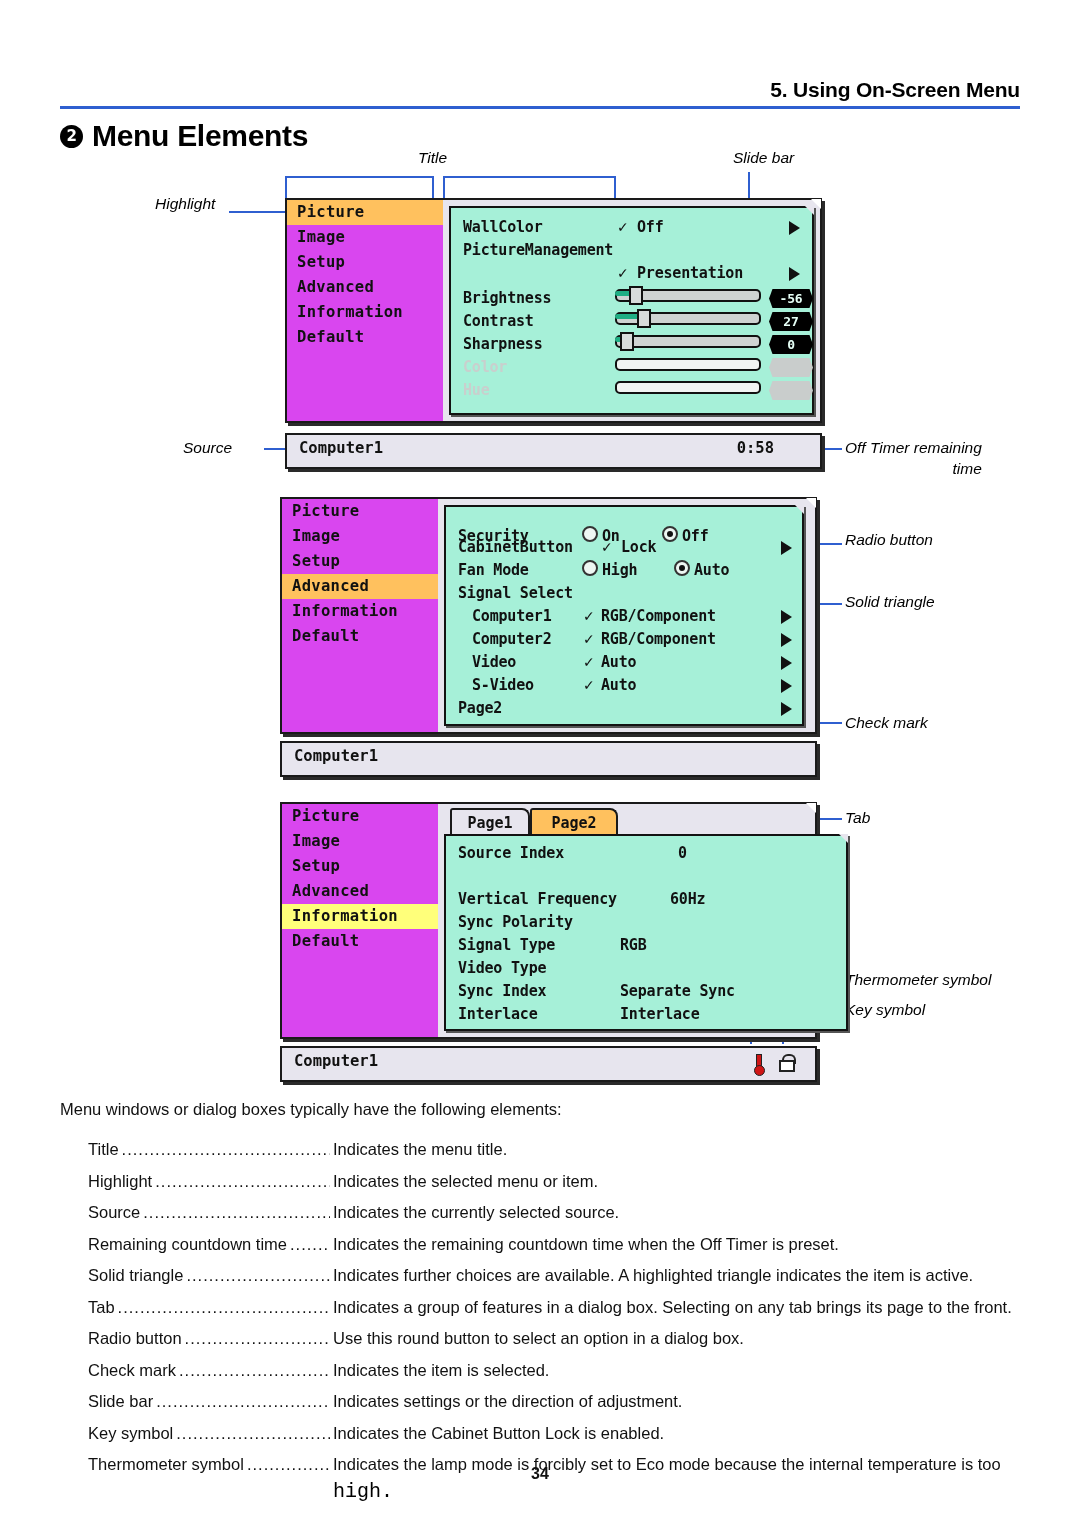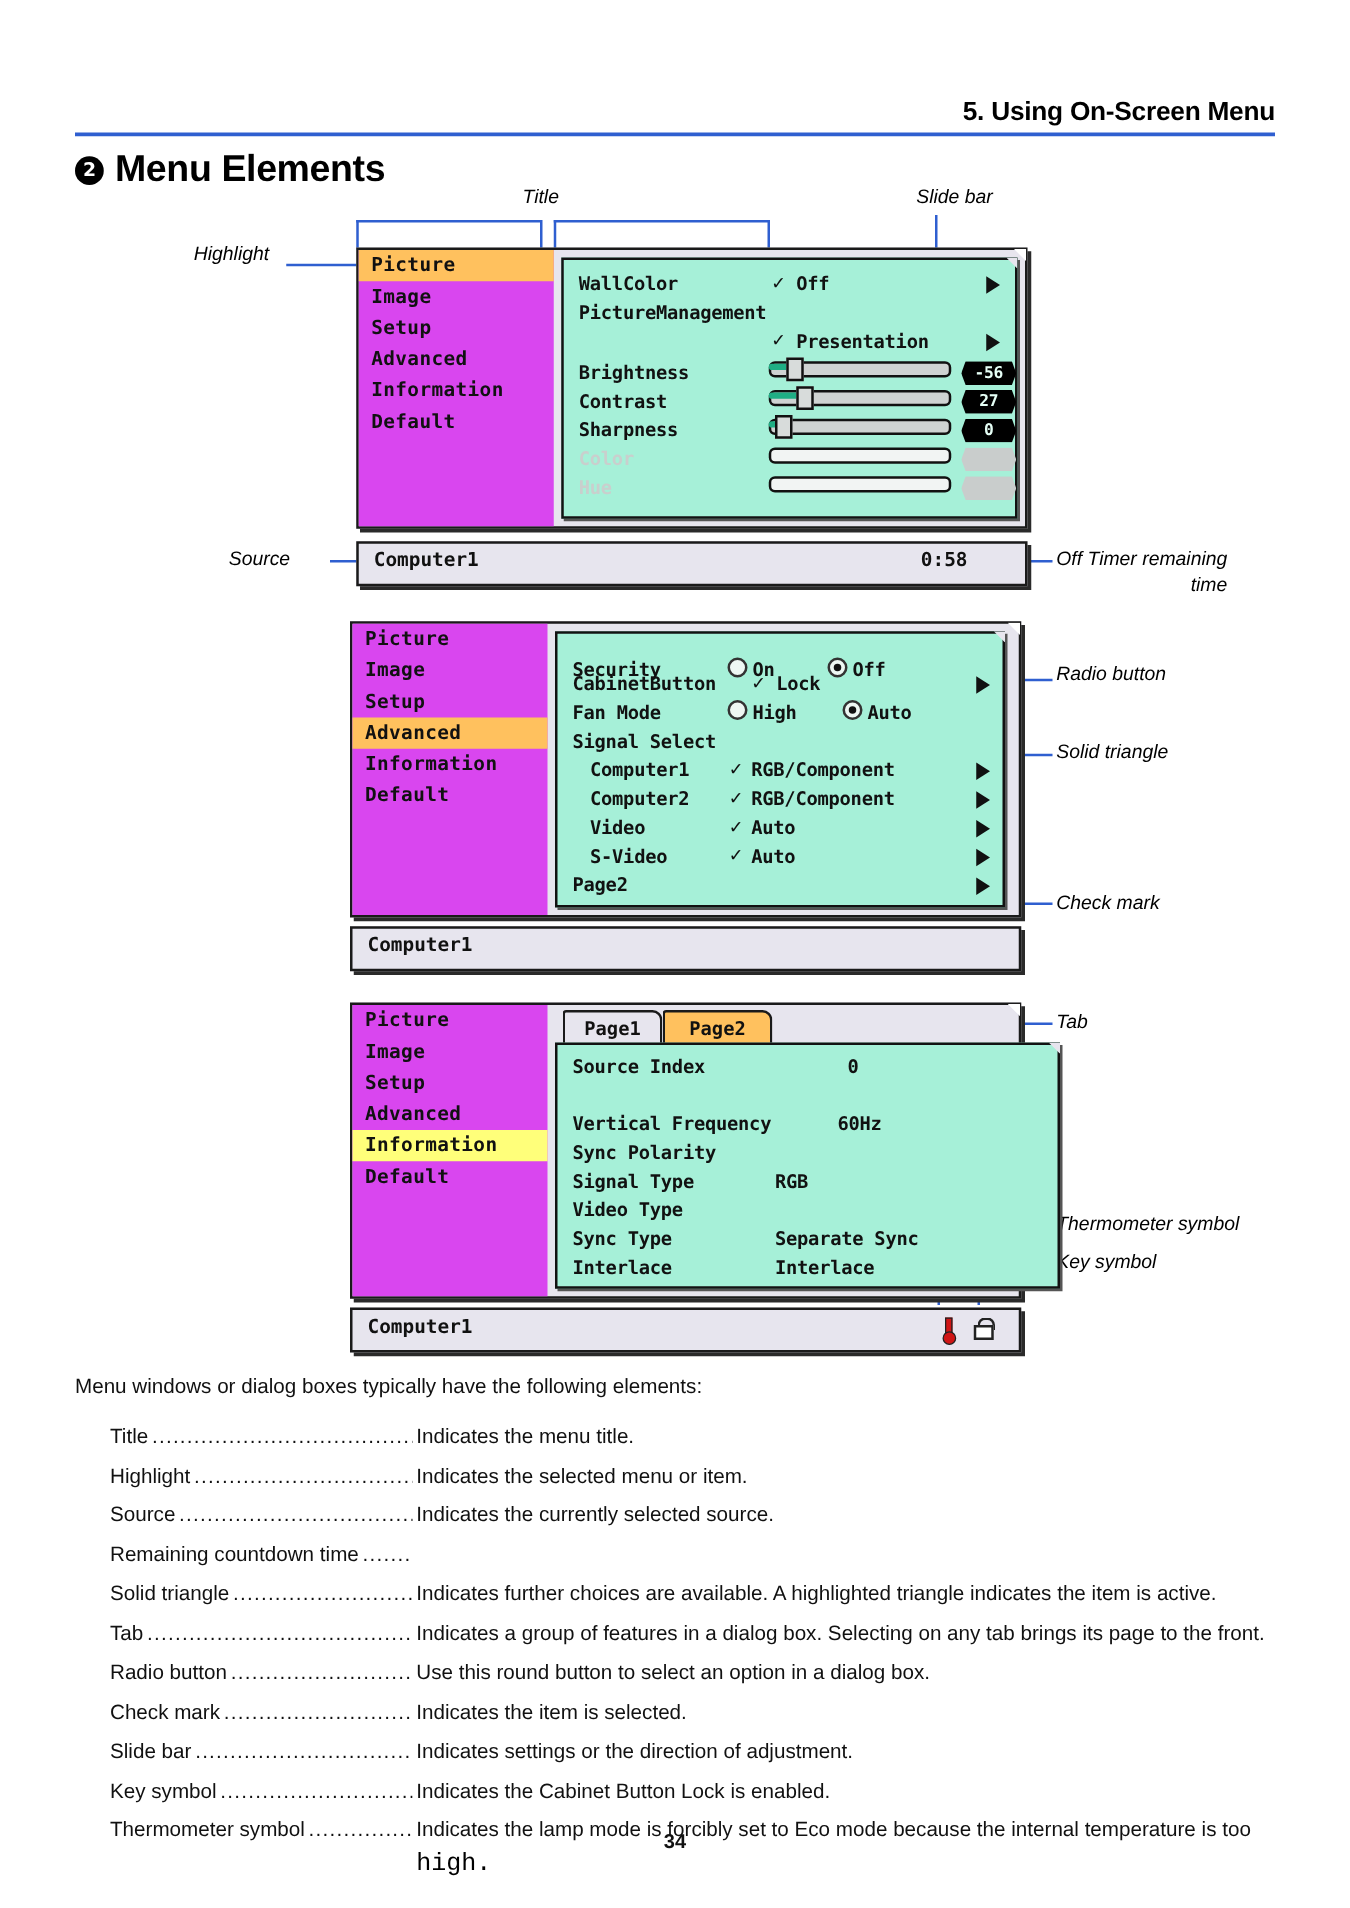--- a/index.html
+++ b/index.html
@@ -410,21 +410,21 @@
     </div>
     <div class="row" style="top:98px;">
       <span class="lbl">Signal Type</span>
       <span class="val" style="left:174px;">RGB</span>
     </div>
     <div class="row" style="top:121px;">
       <span class="lbl">Video Type</span>
       <span class="val" style="left:174px;"></span>
     </div>
     <div class="row" style="top:144px;">
-      <span class="lbl">Sync Type</span>
+      <span class="lbl">Sync Index</span>
       <span class="val" style="left:174px;">Separate Sync</span>
     </div>
     <div class="row" style="top:167px;">
       <span class="lbl">Interlace</span>
       <span class="val" style="left:174px;">Interlace</span>
     </div>
   </div>
 </div>
 
 <div class="status" style="left:280px;top:1046px;width:533px;">
@@ -461,20 +461,21 @@
         <span class="term">Source</span>
         <span class="dots">..........................................................</span>
       </div>
     <div class="desc">Indicates the currently selected source.</div>
   </div>
   <div class="dfrow">
     <div class="term-wrap">
         <span class="term">Remaining countdown time</span>
         <span class="dots">..........................................................</span>
       </div>
+    <div class="desc">Indicates the remaining countdown time when the Off Timer is preset.</div>
   </div>
   <div class="dfrow">
     <div class="term-wrap">
         <span class="term">Solid triangle</span>
         <span class="dots">..........................................................</span>
       </div>
     <div class="desc">Indicates further choices are available. A highlighted triangle indicates the item is active.</div>
   </div>
   <div class="dfrow">
     <div class="term-wrap">

